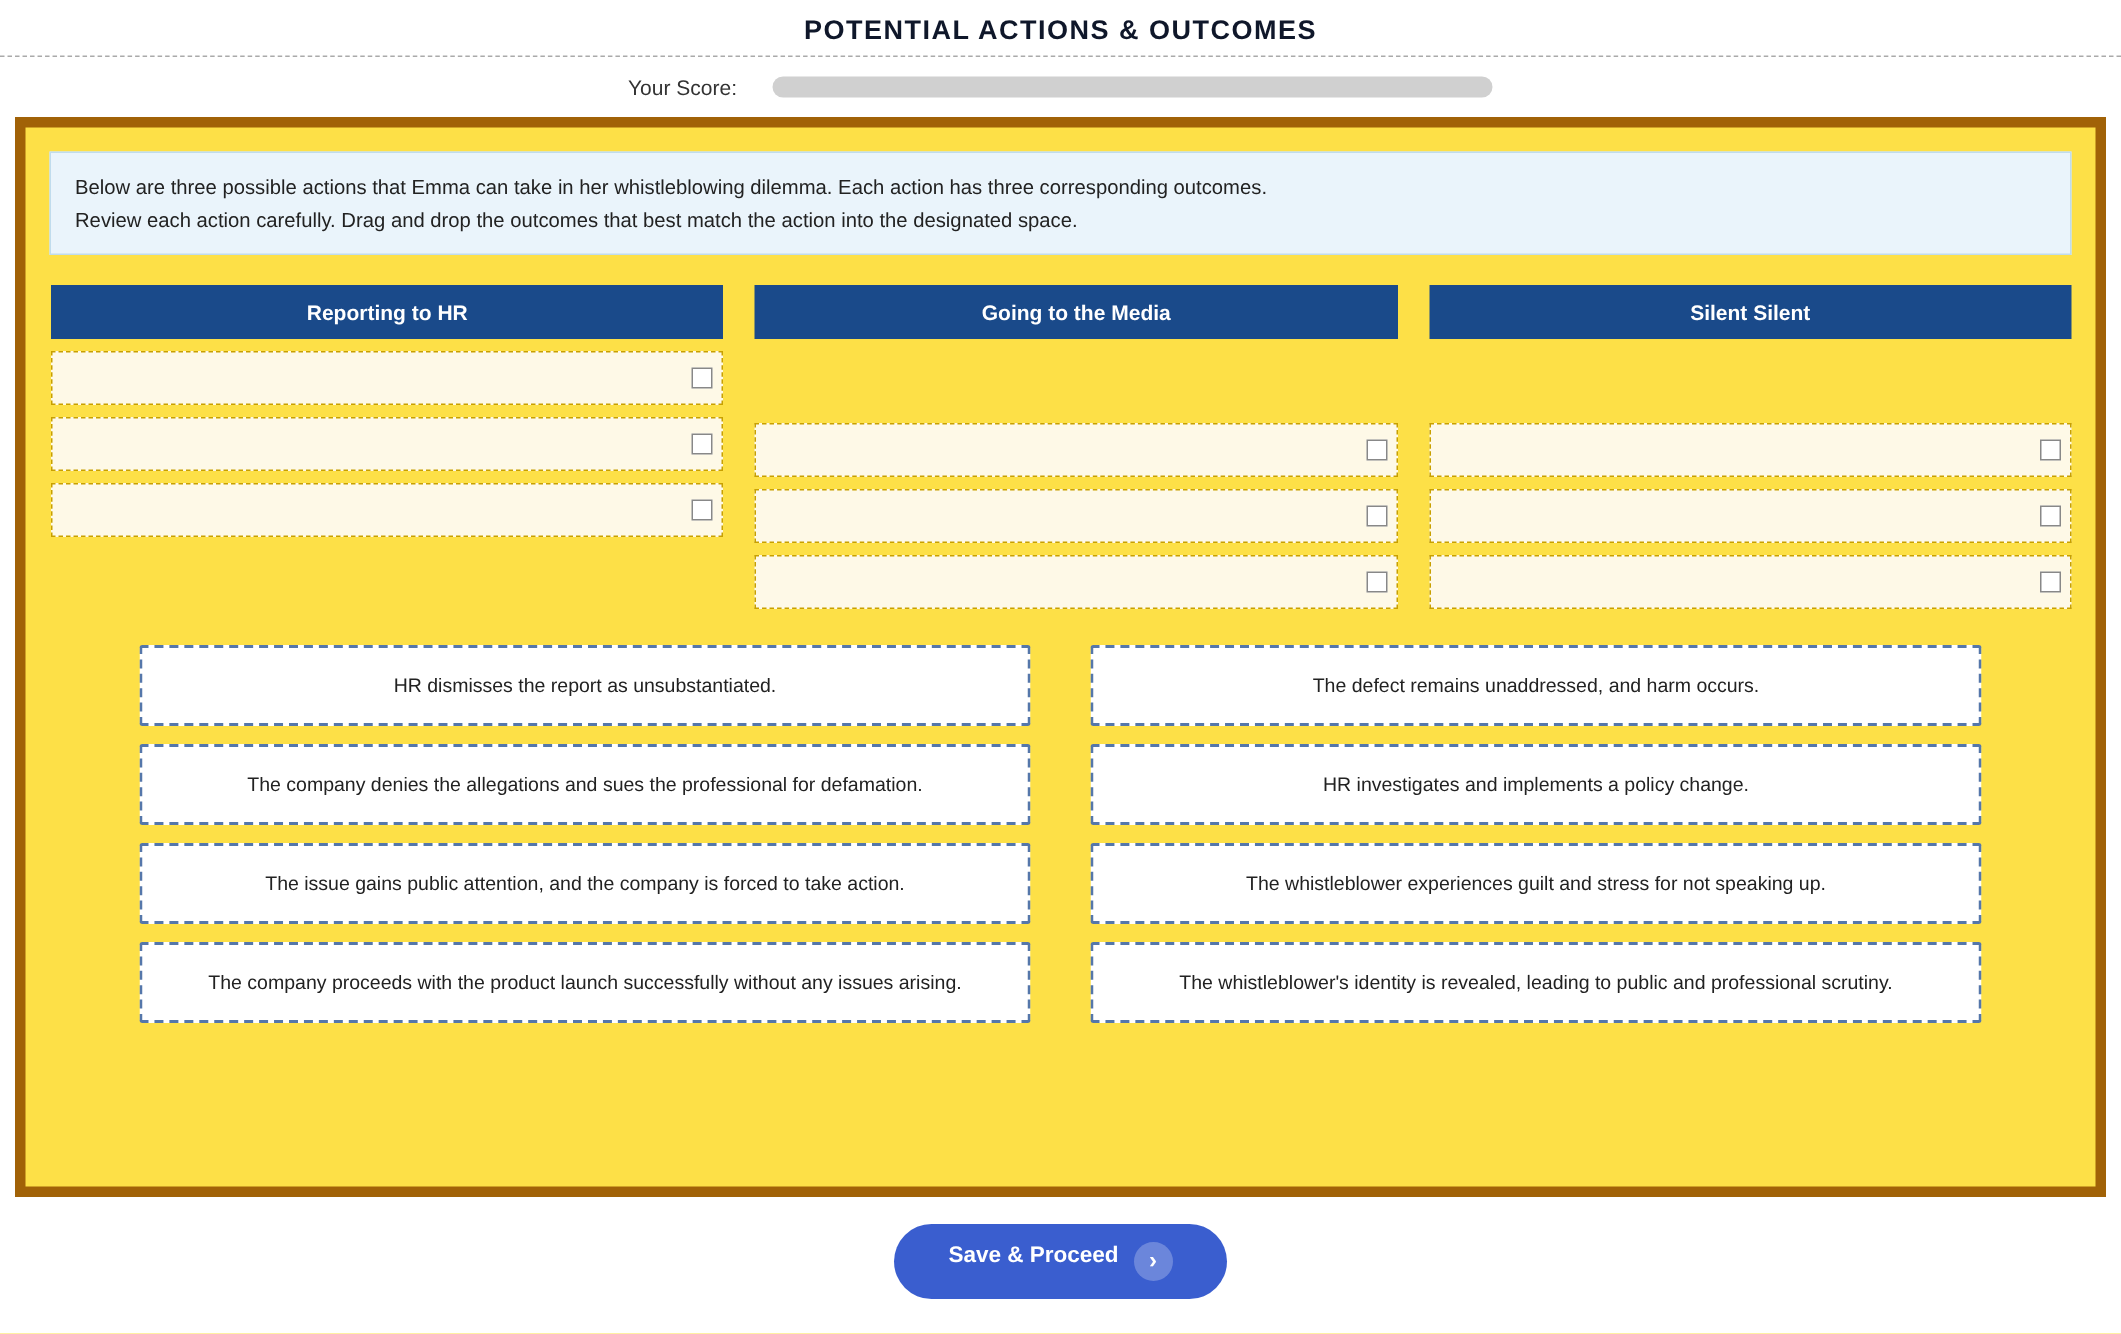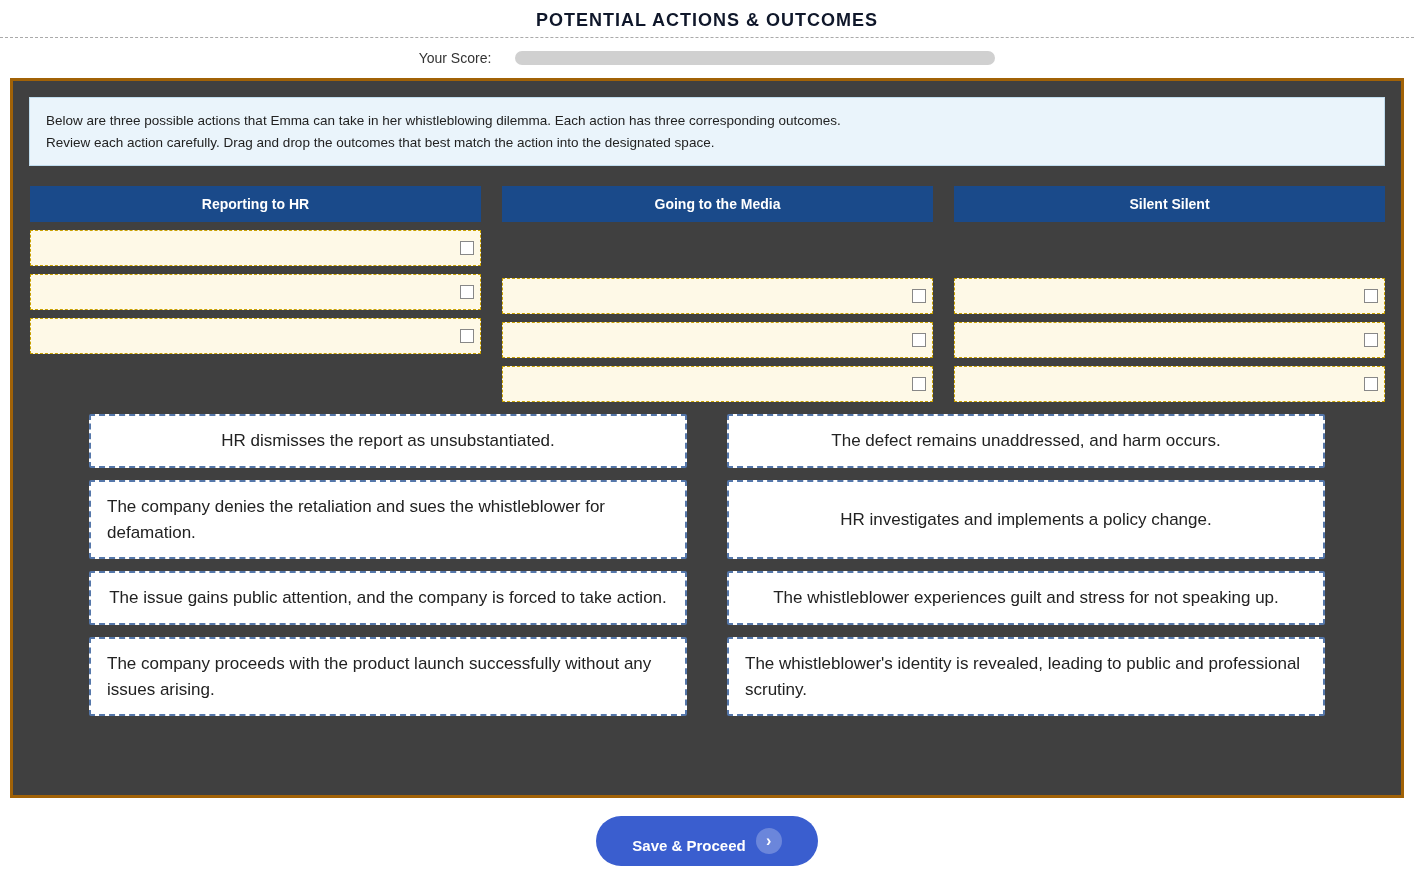--- a/index.html
+++ b/index.html
@@ -34,42 +34,42 @@
       color: #333;
     }
     .score-track {
       width: 480px;
       height: 14px;
       background: #d0d0d0;
       border-radius: 7px;
     }
 
     .main-panel {
-      background: #404040;
-      border: 3px solid #a16207;
+      background: #fde047;
+      border: 7px solid #a16207;
       margin: 0 10px;
       padding: 16px;
       min-height: 720px;
     }
 
     .instructions {
       background: #eaf4fb;
       border: 1px solid #c0dced;
       padding: 12px 16px;
       font-size: 13.5px;
       color: #222;
       line-height: 1.6;
       margin-bottom: 20px;
     }
 
     .actions-grid {
       display: grid;
       grid-template-columns: 1fr 1fr 1fr;
       gap: 0;
-      margin-bottom: 12px;
+      margin-bottom: 24px;
     }
 
     .action-column {
       display: flex;
       flex-direction: column;
       border-left: 1px solid transparent;
     }
 
     .action-column + .action-column {
       margin-left: 20px;
@@ -109,21 +109,21 @@
       grid-template-columns: 1fr 1fr;
       gap: 12px 40px;
       padding: 0 60px;
     }
 
     .draggable-card {
       background: #fff;
       border: 2px dashed #5577aa;
       border-radius: 2px;
       padding: 12px 16px;
-      font-size: 17px;
+      font-size: 13px;
       color: #222;
       cursor: grab;
       line-height: 1.5;
       min-height: 54px;
       display: flex;
       align-items: center;
       justify-content: center;
     }
 
     .save-proceed-bar {
@@ -136,21 +136,21 @@
     .save-proceed-btn {
       background: #3a5ecf;
       color: #fff;
       font-size: 15px;
       font-weight: bold;
       border: none;
       border-radius: 25px;
       padding: 12px 36px;
       cursor: pointer;
       display: flex;
-      align-items: flex-end;
+      align-items: flex-start;
       gap: 10px;
     }
 
     .save-proceed-btn .chevron {
       font-size: 16px;
       background: rgba(255,255,255,0.25);
       border-radius: 50%;
       width: 26px;
       height: 26px;
       display: flex;
@@ -238,21 +238,21 @@
       </div>
     </div>
 
   </div>
 
   <div class="draggable-items-section">
 
     <div class="draggable-card">HR dismisses the report as unsubstantiated.</div>
     <div class="draggable-card">The defect remains unaddressed, and harm occurs.</div>
 
-    <div class="draggable-card">The company denies the retaliation and sues the whistleblower for defamation.</div>
+    <div class="draggable-card">The company denies the allegations and sues the professional for defamation.</div>
     <div class="draggable-card">HR investigates and implements a policy change.</div>
 
     <div class="draggable-card">The issue gains public attention, and the company is forced to take action.</div>
     <div class="draggable-card">The whistleblower experiences guilt and stress for not speaking up.</div>
 
     <div class="draggable-card">The company proceeds with the product launch successfully without any issues arising.</div>
     <div class="draggable-card">The whistleblower's identity is revealed, leading to public and professional scrutiny.</div>
 
 
   </div>

